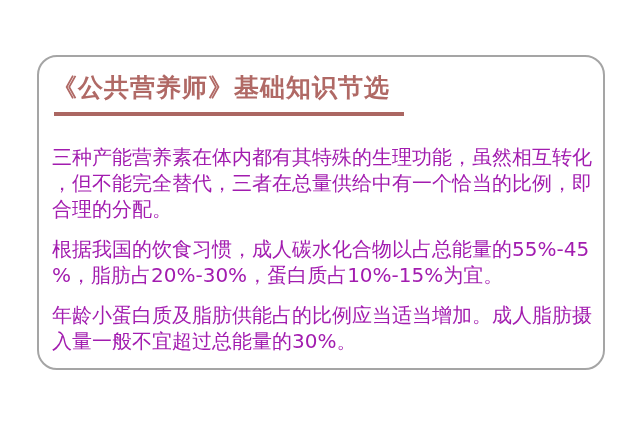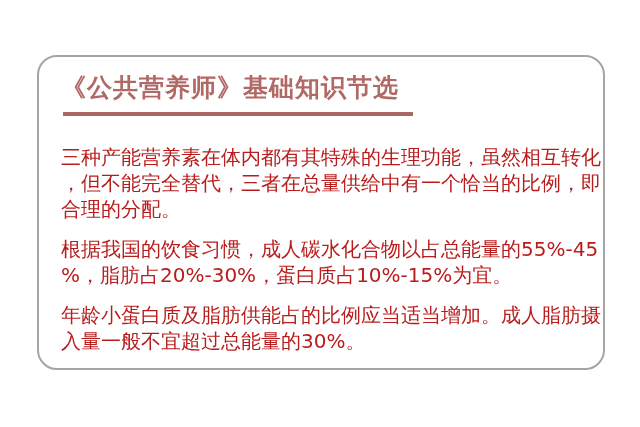--- a/index.html
+++ b/index.html
@@ -17,41 +17,41 @@
   .card {
     position: absolute;
     left: 37px;
     top: 55px;
     width: 568px;
     height: 315px;
     box-sizing: border-box;
     background: #ffffff;
     border: 2px solid #a5a5a5;
     border-radius: 20px;
-    padding: 18px 13px 18px 22px;
+    padding: 18px 13px 18px 13px;
   }
   .card-title {
     margin: 0;
     font-size: 25px;
     line-height: 26px;
     font-weight: bold;
     letter-spacing: 1px;
     color: #b06965;
     white-space: nowrap;
   }
   .title-divider {
     width: 350px;
     height: 4px;
     background: #ab6762;
     border: none;
     margin: 11px 0 0 2px;
   }
   .body-text {
     margin-top: 28px;
-    color: #b91c1c;
+    color: #a21caf;
     font-size: 20px;
     font-weight: 500;
   }
   .body-text p {
     margin: 0 0 14px 0;
     line-height: 26px;
     width: 542px;
     line-break: anywhere;
     word-break: break-all;
   }

